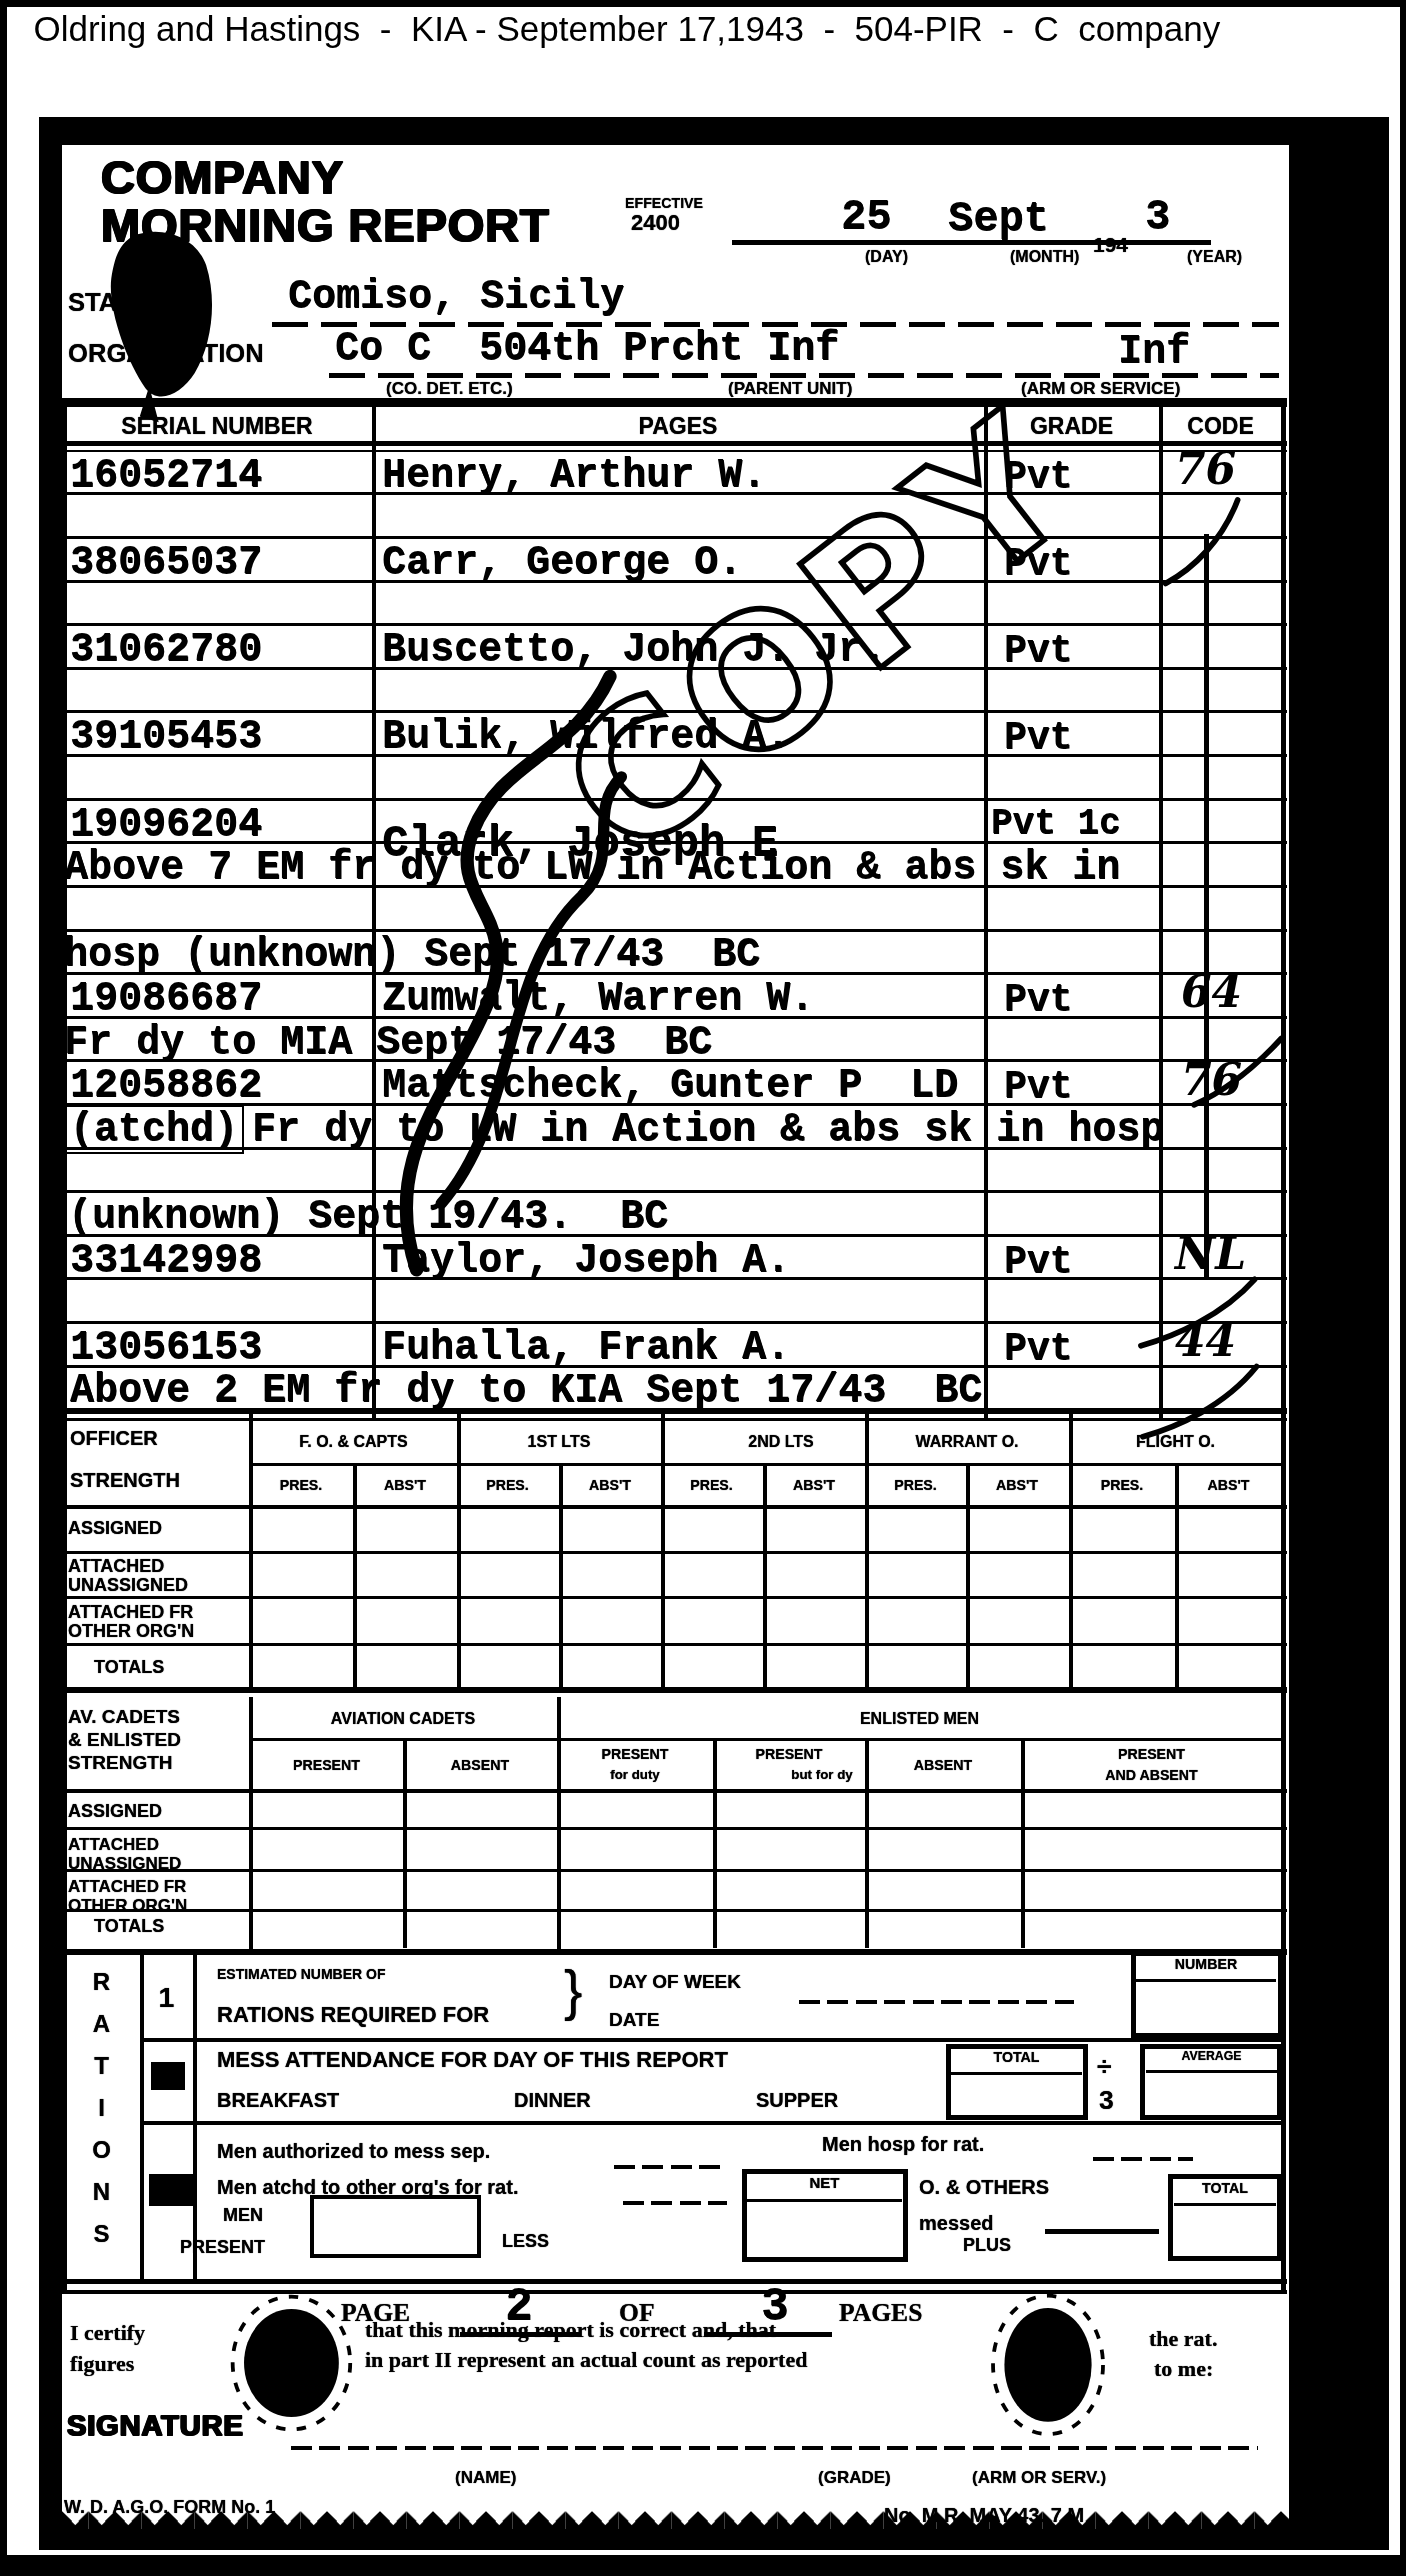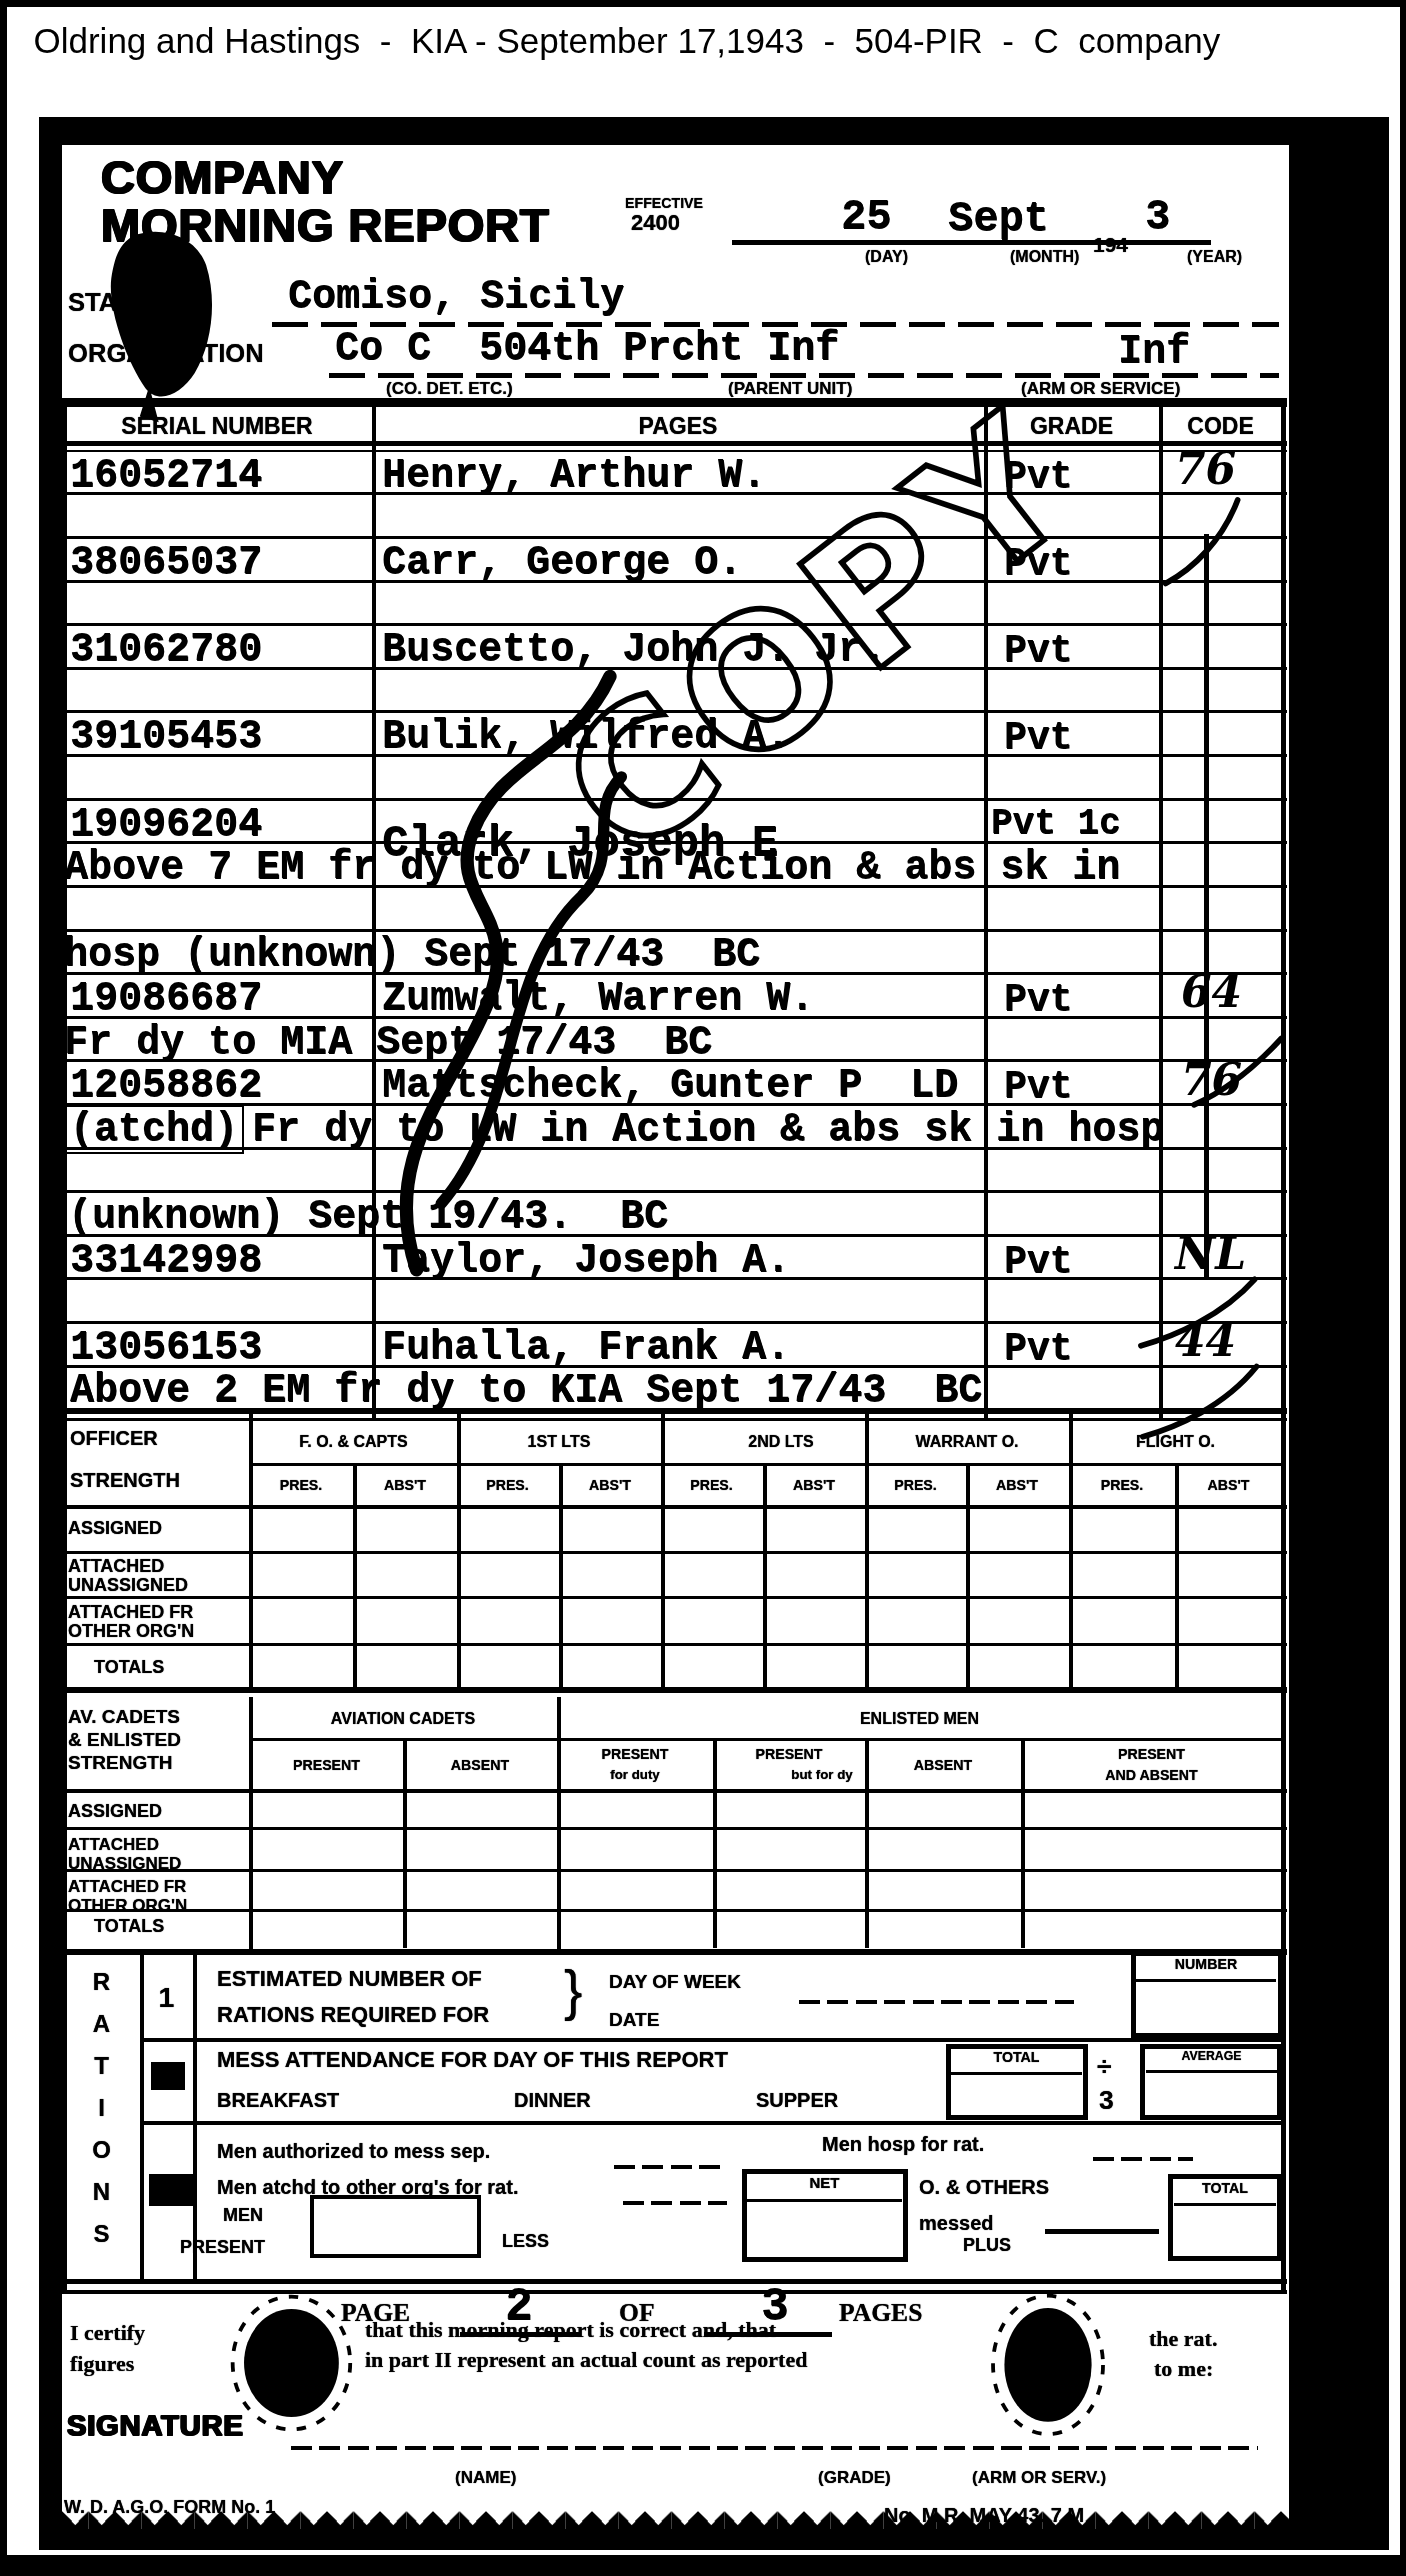--- a/index.html
+++ b/index.html
@@ -26,21 +26,21 @@
   .vert{writing-mode:vertical-rl;text-orientation:upright;}
   .zz{background-image:linear-gradient(-45deg,#000 12.3px,transparent 12.3px),
       linear-gradient(45deg,#000 12.3px,transparent 12.3px);
       background-size:26.5px 26.5px;background-repeat:repeat-x;background-position:left bottom;}
 </style>
 </head>
 <body>
 
 <div class="page">
 
-  <div class="e" style="left:26.5px;top:14px;font-size:35px;font-family:'Liberation Sans',sans-serif;white-space:pre;">Oldring and Hastings  -  KIA - September 17,1943  -  504-PIR  -  C  company</div>
+  <div class="e" style="left:26.5px;top:2px;font-size:35px;font-family:'Liberation Sans',sans-serif;white-space:pre;">Oldring and Hastings  -  KIA - September 17,1943  -  504-PIR  -  C  company</div>
 
   <div class="e" style="left:32px;top:110px;width:1350px;height:2433px;background:#000;"></div>
   <div class="e" style="left:55px;top:138px;width:1227px;height:2384px;background:#fff;"></div>
 
   <div class="e zz" style="left:55px;top:2495px;width:1227px;height:26.5px;"></div>
 
   <div class="e title" style="left:93px;top:142px;font-size:47px;">COMPANY</div>
   <div class="e title" style="left:93px;top:190px;font-size:47px;">MORNING REPORT</div>
   <div class="e lbl" style="left:618px;top:188px;font-size:14.2px;">EFFECTIVE</div>
   <div class="e lbl" style="left:624px;top:203px;font-size:22px;">2400</div>
@@ -239,21 +239,21 @@
 
   <div class="e lbl vert" style="left:80px;top:1961px;height:284px;font-size:24px;letter-spacing:15px;">RATIONS</div>
   <div class="e vline" style="left:133px;top:1947px;height:328px;"></div>
   <div class="e vline" style="left:186px;top:1947px;height:328px;"></div>
   <div class="e lbl ctr" style="left:133px;top:1974px;width:53px;font-size:28.4px;">1</div>
   <div class="e blob" style="left:144px;top:2055px;width:34px;height:28.4px;"></div>
   <div class="e blob" style="left:142px;top:2167px;width:47px;height:32px;"></div>
   <div class="e hline" style="left:133px;top:2031px;width:1142px;height:3.8px;"></div>
   <div class="e hline" style="left:133px;top:2114px;width:1142px;height:3.8px;"></div>
 
-  <div class="e lbl" style="left:210px;top:1959px;font-size:22px;">ESTIMATED NUMBER OF</div>
+  <div class="e lbl" style="left:210px;top:1959px;font-size:14px;">ESTIMATED NUMBER OF</div>
   <div class="e lbl" style="left:210px;top:1995px;font-size:22px;">RATIONS REQUIRED FOR</div>
   <div class="e lbl" style="left:557px;top:1951px;font-size:55px;font-weight:400;">}</div>
   <div class="e lbl" style="left:602px;top:1964px;font-size:19px;">DAY OF WEEK</div>
   <div class="e dash2" style="left:792px;top:1993px;width:275px;"></div>
   <div class="e lbl" style="left:602px;top:2002px;font-size:19px;">DATE</div>
   <div class="e box" style="left:1124px;top:1944px;width:152px;height:87px;box-sizing:border-box;"></div>
   <div class="e lbl ctr" style="left:1129px;top:1949px;width:140px;font-size:14.2px;">NUMBER</div>
   <div class="e hline" style="left:1129px;top:1972px;width:140px;"></div>
 
   <div class="e lbl" style="left:210px;top:2040px;font-size:22px;">MESS ATTENDANCE FOR DAY OF THIS REPORT</div>

